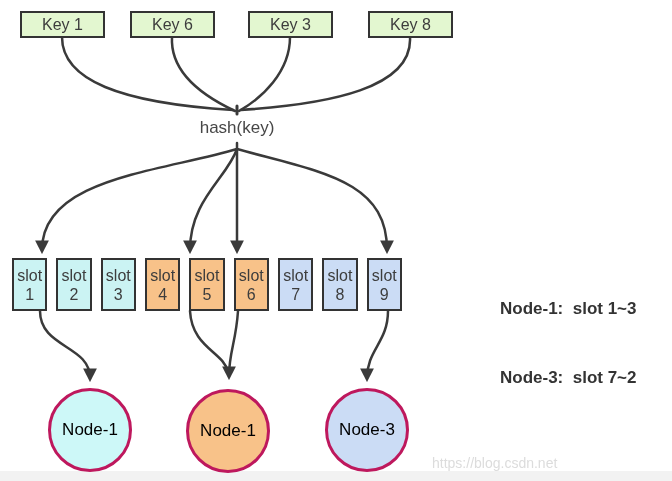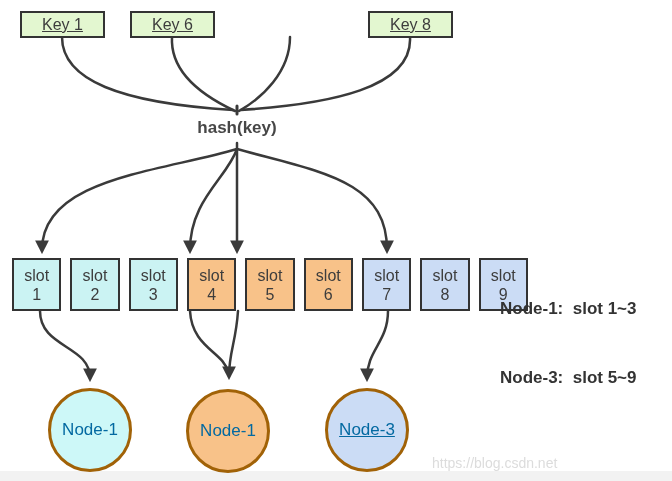--- a/index.html
+++ b/index.html
@@ -10,56 +10,56 @@
     font-family:"Liberation Sans", sans-serif;
     overflow:hidden;
   }
   
   #arrows{position:absolute;left:0;top:0;z-index:1;}
   
   .key-box{
     position:absolute;top:11px;width:85px;height:27px;
     box-sizing:border-box;border:2px solid #333333;background:#e3f7d0;
     display:flex;align-items:center;justify-content:center;
-    font-size:16px;color:#3d3d3d;z-index:2;text-decoration:underline;
+    font-size:16px;color:#3d3d3d;z-index:2;
   }
   
   .hash-label{
     position:absolute;left:237px;top:118px;transform:translateX(-50%);
-    font-size:17px;color:#474747;z-index:2;background:#fff;padding:0 3px;font-weight:bold;
+    font-size:17px;color:#474747;z-index:2;background:#fff;padding:0 3px;
   }
   
   .slot-row{
-    position:absolute;left:12px;top:258px;width:516px;height:53px;
+    position:absolute;left:12px;top:258px;width:390px;height:53px;
     display:flex;gap:9px;z-index:2;
   }
   .slot-cell{
     flex:1;box-sizing:border-box;border:2px solid #333333;
     display:flex;flex-direction:column;align-items:center;justify-content:center;
     font-size:16px;line-height:19px;color:#3d3d3d;
   }
   .slot-cyan{background:#cbf3f3;}
   .slot-orange{background:#f8c289;}
   .slot-blue{background:#cbdcf5;}
   
   .legend{
     position:absolute;left:500px;top:251px;z-index:2;
     font-size:17px;font-weight:bold;color:#333333;line-height:23px;
     white-space:pre;
   }
   
   .node-circle{
     position:absolute;width:84px;height:84px;box-sizing:border-box;
-    border:3px solid #a16207;border-radius:50%;
+    border:3px solid #be185d;border-radius:50%;
     display:flex;align-items:center;justify-content:center;
-    font-size:17px;color:#0369a1;z-index:2;
+    font-size:17px;color:#000000;z-index:2;
   }
   #node-1{left:48px;top:388px;background:#cdf8f8;}
   #node-2{left:186px;top:389px;background:#f8c289;}
-  #node-3{left:325px;top:388px;background:#cbdcf5;text-decoration:underline;}
+  #node-3{left:325px;top:388px;background:#cbdcf5;}
   
   .bottom-strip{
     position:absolute;left:0;bottom:0;width:672px;height:10px;
     background:#f2f2f2;z-index:0;
   }
   .watermark-url{
     position:absolute;left:432px;top:455px;z-index:3;
     font-size:14px;color:#dcdcdc;white-space:nowrap;
   }
   .watermark-community{
@@ -93,20 +93,21 @@
 
       <path d="M 40,311 C 40,348 90,345 90,378" marker-end="url(#ah)"></path>
       <path d="M 190,311 C 192,348 224,352 228,372"></path>
       <path d="M 238,311 C 236,342 229,352 229,376" marker-end="url(#ah)"></path>
       <path d="M 388,311 C 388,342 367,350 367,378" marker-end="url(#ah)"></path>
     </g>
   </svg>
 
   <div class="key-box" style="left:20px">Key 1</div>
   <div class="key-box" style="left:130px">Key 6</div>
+  <div class="key-box" style="left:248px">Key 3</div>
   <div class="key-box" style="left:368px">Key 8</div>
 
   <div class="hash-label">hash(key)</div>
 
   <div class="slot-row">
     <div class="slot-cell slot-cyan">
       <span>slot</span>
       <span>1</span>
     </div>
     <div class="slot-cell slot-cyan">
@@ -138,21 +139,21 @@
       <span>8</span>
     </div>
     <div class="slot-cell slot-blue">
       <span>slot</span>
       <span>9</span>
     </div>
   </div>
 
   <div class="legend">
     <div>Node-1:  slot 1~3</div>
-    <div>Node-3:  slot 5~9</div>
+    <div>Node-3:  slot 7~2</div>
   </div>
 
   <div class="node-circle" id="node-1">Node-1</div>
   <div class="node-circle" id="node-2">Node-1</div>
   <div class="node-circle" id="node-3">Node-3</div>
 
   <div class="bottom-strip"></div>
   <div class="watermark-url">https://blog.csdn.net</div>
 
 </div>

